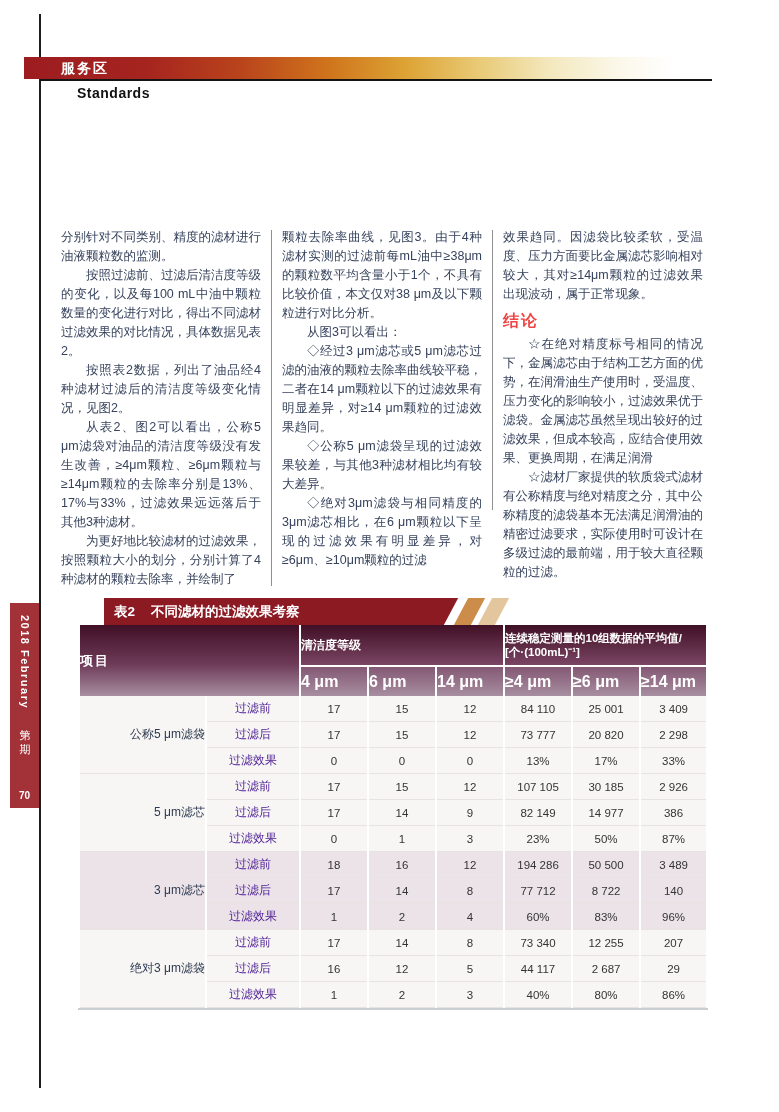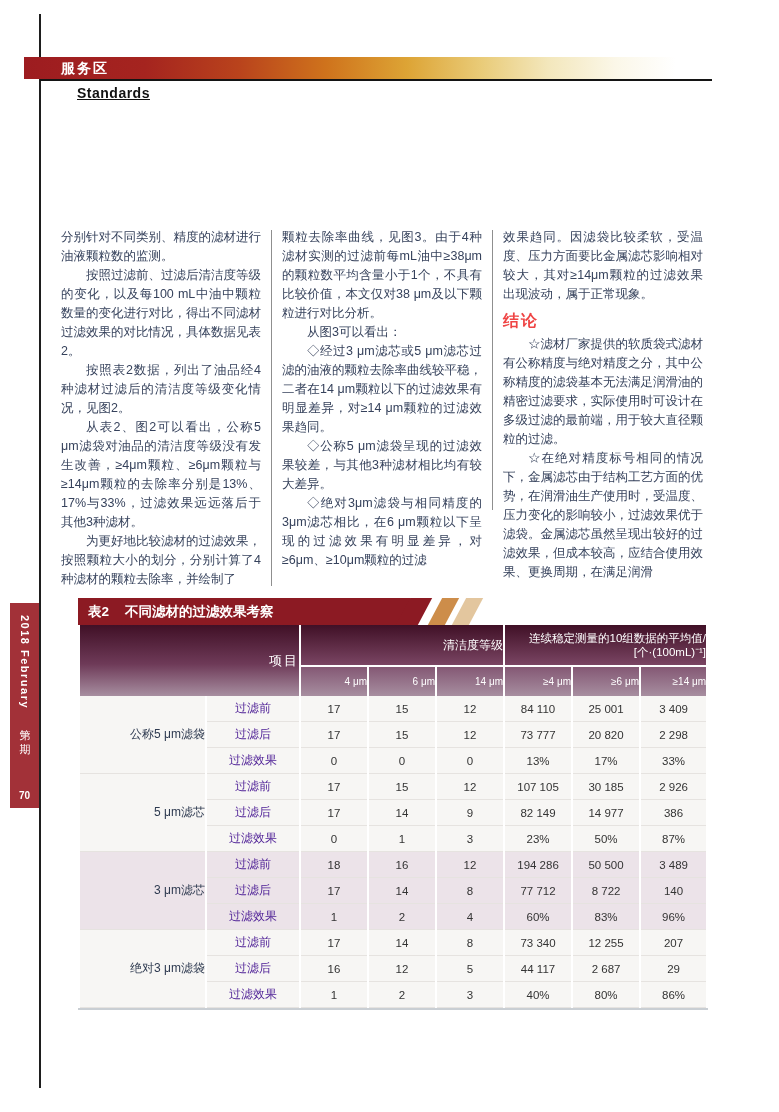--- a/index.html
+++ b/index.html
@@ -8,21 +8,21 @@
   .page { position:relative; width:779px; height:1112px; background:#ffffff; overflow:hidden; }
 
   
   .rule-left { position:absolute; left:39px; top:14px; width:2px; height:1074px; background:#1e1e1e; }
 
   
   .banner { position:absolute; left:24px; top:57px; width:672px; height:22px;
     background:linear-gradient(to right,#9d1c20 0%,#a5241f 18%,#b9431c 32%,#cf731c 45%,#dda435 57%,#e9cb78 68%,#f3e7bc 78%,#fbf7e8 88%,#ffffff 97%);
     color:#ffffff; font-weight:bold; font-size:14px; line-height:22px; padding-left:37px; letter-spacing:2px; }
   .banner-underline { position:absolute; left:40px; top:79px; width:672px; height:2px; background:#141414; }
-  .standards { position:absolute; left:77px; top:85px; font-size:14px; font-weight:bold; color:#111; letter-spacing:0.5px;text-decoration:underline; }
+  .standards { position:absolute; left:77px; top:85px; font-size:14px; font-weight:bold; color:#111; letter-spacing:0.5px; }
 
   
   .columns { position:absolute; left:61px; top:228px; width:642px; display:flex; }
   .col { width:200px; font-size:12.5px; line-height:19px; color:#36425c; text-align:justify; }
   .col p { margin:0; }
   .col p.ind { text-indent:2em; }
   .col-divider { width:1px; background:#8f8f8f; margin:2px 10px 0 10px; }
   .divider-1 { height:356px; }
   .divider-2 { height:280px; }
   .conclusion-heading { color:#ef4444; font-size:16px; font-weight:bold; letter-spacing:2px; margin:7px 0 5px 0; }
@@ -30,33 +30,33 @@
   
   .sidebar { position:absolute; left:10px; top:603px; width:29px; height:205px; background:#a23138; color:#fff;
     display:flex; flex-direction:column; align-items:center; padding:12px 0 7px 0; }
   .side-en { writing-mode:vertical-rl; font-size:11px; font-weight:bold; letter-spacing:1.5px; }
   .side-cn { writing-mode:vertical-rl; font-size:11px; letter-spacing:7px; margin-top:12px; }
   .side-num { margin-top:auto; font-size:10px; font-weight:bold; }
 
   
   .table-block { position:absolute; left:78px; top:598px; width:630px; }
   .table-titlebar { height:27px; display:flex; align-items:stretch; }
-  .title-bar { width:332px; background:#8c1a23; color:#fff; font-weight:bold; font-size:13.5px; line-height:27px; padding-left:10px; }
+  .title-bar { width:332px; background:#8c1a23; color:#fff; font-weight:bold; font-size:13.5px; line-height:27px; padding-left:10px;margin-left:26px; }
   .title-label { margin-right:16px; }
   .stripe { height:27px; transform:skewX(-28deg); }
   .stripe-red { width:22px; background:#8c1a23; margin-left:-7px; }
   .stripe-orange { width:17px; background:#cd8d4a; margin-left:10px; }
   .stripe-tan { width:17px; background:#e3c69e; margin-left:7px; }
 
   table.ftable { width:630px; border-collapse:separate; border-spacing:2px 0; table-layout:fixed; }
-  .ftable th { color:#ffffff; font-weight:normal; vertical-align:middle; text-align:right; }
+  .ftable th { color:#ffffff; font-weight:bold; vertical-align:middle; text-align:left; }
   .th-item { background:linear-gradient(180deg,#401026 0%,#6e3a58 55%,#a78ea0 100%); font-size:13px; letter-spacing:2px; }
   .th-group { background:linear-gradient(180deg,#401026 0%,#7a4563 100%); height:42px; font-size:12px; border-bottom:2px solid #fff; }
   .th-avg-line { font-size:11.5px; line-height:14px; }
-  .th-sub { background:linear-gradient(180deg,#845874 0%,#a78ea0 100%); height:29px; font-size:10px; }
+  .th-sub { background:linear-gradient(180deg,#845874 0%,#a78ea0 100%); height:29px; font-size:16px; }
   .ftable td { height:26px; background:#f7f6f4; text-align:center; font-size:11.5px; color:#343434;
     border-bottom:1px solid #e6e3e0; vertical-align:middle; }
   .ftable td.td-name { text-align:right; padding-left:14px; font-size:12px; color:#2e3a50; }
   .ftable td.td-label { font-size:12px; color:#4c1d95; }
   .ftable tr.g2 td { background:#ece3e9; }
   .table-bottomline { height:2px; background:#c9ced3; margin-top:0; }
 </style>
 </head>
 <body>
 
@@ -83,22 +83,22 @@
       <p>颗粒去除率曲线，见图3。由于4种滤材实测的过滤前每mL油中≥38μm的颗粒数平均含量小于1个，不具有比较价值，本文仅对38 μm及以下颗粒进行对比分析。</p>
       <p class="ind">从图3可以看出：</p>
       <p class="ind">◇经过3 μm滤芯或5 μm滤芯过滤的油液的颗粒去除率曲线较平稳，二者在14 μm颗粒以下的过滤效果有明显差异，对≥14 μm颗粒的过滤效果趋同。</p>
       <p class="ind">◇公称5 μm滤袋呈现的过滤效果较差，与其他3种滤材相比均有较大差异。</p>
       <p class="ind">◇绝对3μm滤袋与相同精度的3μm滤芯相比，在6 μm颗粒以下呈现的过滤效果有明显差异，对≥6μm、≥10μm颗粒的过滤</p>
     </div>
     <div class="col-divider divider-2"></div>
     <div class="col">
       <p>效果趋同。因滤袋比较柔软，受温度、压力方面要比金属滤芯影响相对较大，其对≥14μm颗粒的过滤效果出现波动，属于正常现象。</p>
       <div class="conclusion-heading">结论</div>
+      <p class="ind">☆在绝对精度标号相同的情况下，金属滤芯由于结构工艺方面的优势，在润滑油生产使用时，受温度、压力变化的影响较小，过滤效果优于滤袋。金属滤芯虽然呈现出较好的过滤效果，但成本较高，应结合使用效果、更换周期，在满足润滑</p>
       <p class="ind">☆滤材厂家提供的软质袋式滤材有公称精度与绝对精度之分，其中公称精度的滤袋基本无法满足润滑油的精密过滤要求，实际使用时可设计在多级过滤的最前端，用于较大直径颗粒的过滤。</p>
-      <p class="ind">☆在绝对精度标号相同的情况下，金属滤芯由于结构工艺方面的优势，在润滑油生产使用时，受温度、压力变化的影响较小，过滤效果优于滤袋。金属滤芯虽然呈现出较好的过滤效果，但成本较高，应结合使用效果、更换周期，在满足润滑</p>
     </div>
   </div>
 
   <div class="sidebar">
     <div class="side-en">2018 February</div>
     <div class="side-cn">第一期</div>
     <div class="side-num">70</div>
   </div>
 
   <div class="table-block">

